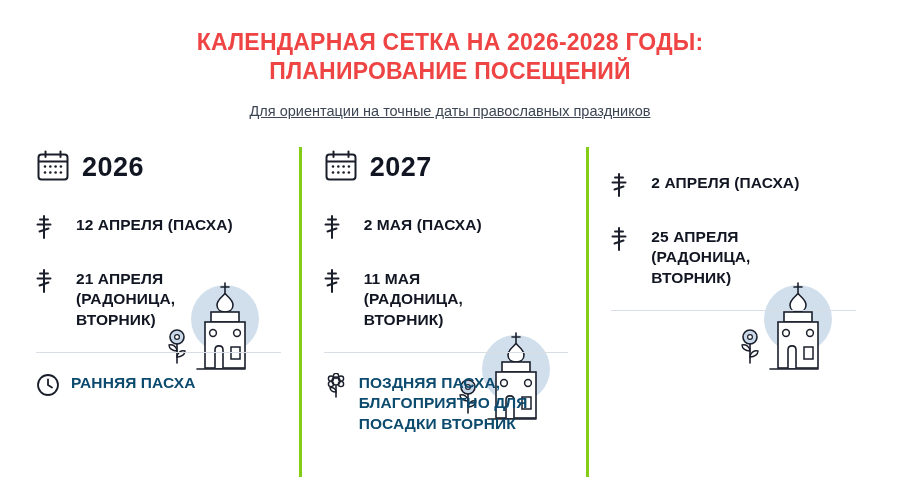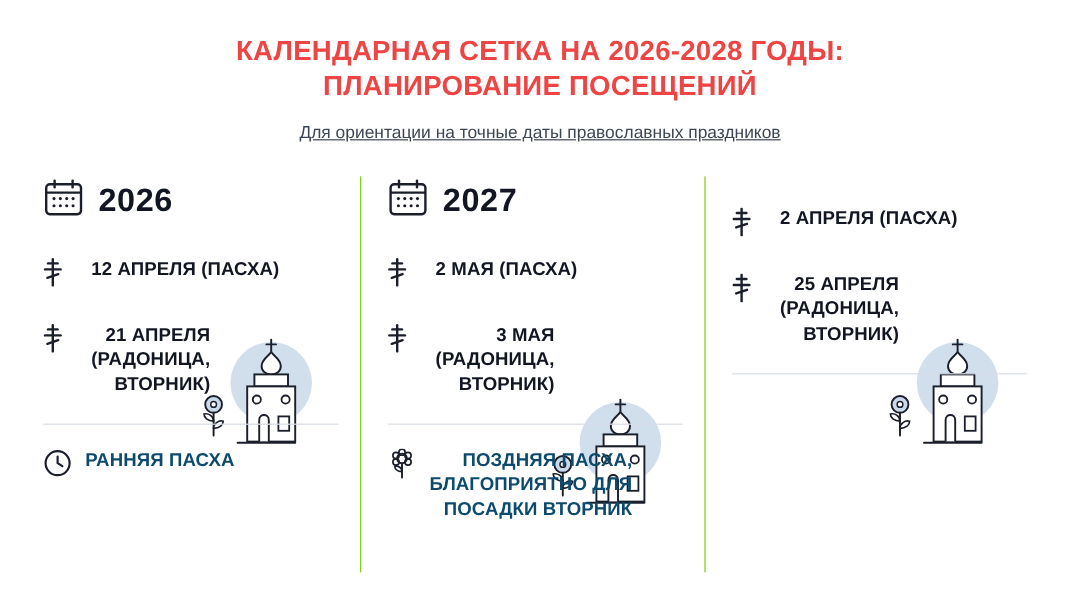--- a/index.html
+++ b/index.html
@@ -45,24 +45,23 @@
   .columns {
     display: flex;
     margin-top: 28px;
     height: 330px;
   }
   .col {
     position: relative;
     flex: 1 1 0;
     padding: 0 18px 0 10px;
     box-sizing: border-box;
-    text-align: right;
   }
   .col + .col {
-    border-left: 1px solid #84cc16;
+    border-left: 3px solid #84cc16;
   }
   .col-2 { padding-left: 22px; }
   .col-3 { padding-left: 22px; }
 
   .year-head {
     display: flex;
     align-items: center;
     gap: 12px;
     height: 42px;
   }
@@ -255,21 +254,21 @@
 
       <div class="entry">
         <span class="icon">
           <svg width="16" height="24" viewBox="0 0 16 24" fill="none">
             <path d="M8 1V23" stroke="#1a1f2b" stroke-width="2" stroke-linecap="round"></path>
             <path d="M4 4.5H12" stroke="#1a1f2b" stroke-width="2" stroke-linecap="round"></path>
             <path d="M1.5 9.5H14.5" stroke="#1a1f2b" stroke-width="2" stroke-linecap="round"></path>
             <path d="M3.5 16.5L12.5 13.5" stroke="#1a1f2b" stroke-width="2" stroke-linecap="round"></path>
           </svg>
         </span>
-        <span class="entry-text">3 МАЯ
+        <span class="entry-text">11 МАЯ
 (РАДОНИЦА,
 ВТОРНИК)</span>
       </div>
 
       <div class="church">
         <svg width="132" height="110" viewBox="0 0 132 110" fill="none">
           <circle cx="72" cy="48" r="34" fill="#c9d9ea" opacity="0.85"></circle>
           <path d="M72 12V22" stroke="#1a1f2b" stroke-width="1.6" stroke-linecap="round"></path>
           <path d="M68 16H76" stroke="#1a1f2b" stroke-width="1.6" stroke-linecap="round"></path>
           <path d="M64 34c0-6 8-10 8-12 0 2 8 6 8 12 0 4.5-3.6 7-8 7s-8-2.5-8-7z" fill="#ffffff" stroke="#1a1f2b" stroke-width="1.6"></path>

